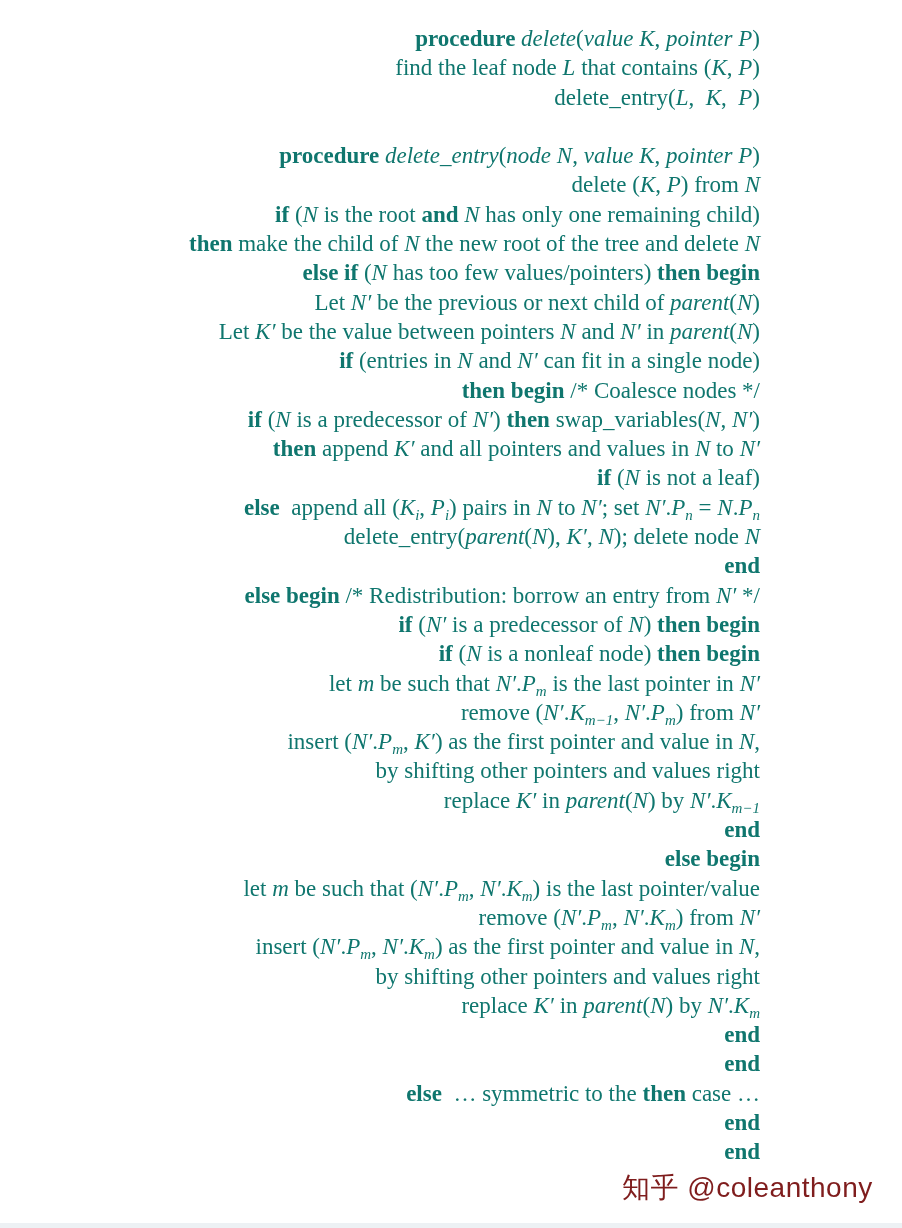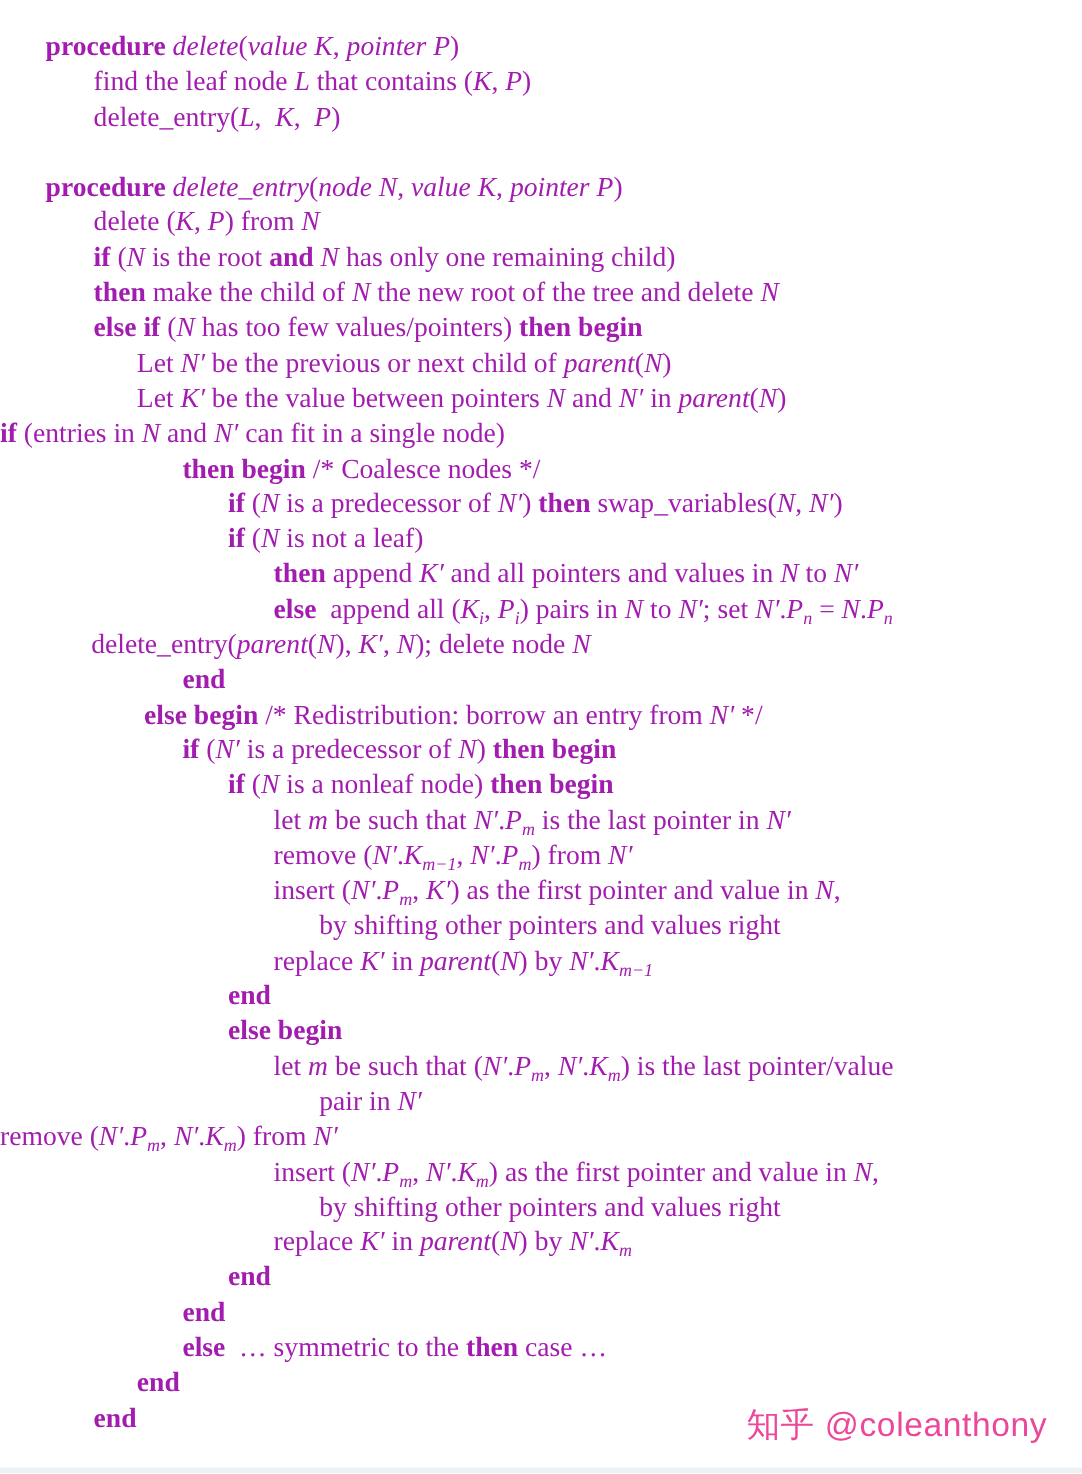--- a/index.html
+++ b/index.html
@@ -14,21 +14,22 @@
     background: #ffffff;
     overflow: hidden;
   }
   .code {
     position: absolute;
     top: 24px;
     left: 0;
     width: 760px;
     font-family: "Liberation Serif", "DejaVu Serif", serif;
     font-size: 23px;
-    color: #a21caf;
+    color: #0f766e;
+    text-align: right;
   }
   .line {
     height: 29.3px;
     line-height: 29.3px;
     white-space: pre;
   }
   .kw  { font-weight: bold; }
   .var { font-style: italic; }
   .sub {
     font-style: italic;
@@ -36,21 +37,21 @@
     vertical-align: -5px;
     line-height: 0;
   }
   .watermark {
     position: absolute;
     left: 622px;
     top: 1169px;
     font-family: "Liberation Sans", "DejaVu Sans", sans-serif;
     font-size: 28px;
     letter-spacing: 0.5px;
-    color: #ec4899;
+    color: #7f1d1d;
     text-shadow: -1px 2px 0 rgba(255,255,255,0.9);
     white-space: pre;
   }
   .bottom-strip {
     position: absolute;
     left: 0;
     bottom: 0;
     width: 902px;
     height: 5px;
     background: #edf1f4;
@@ -68,37 +69,36 @@
       <div class="line" style="padding-left: 38px;"><span class="kw">procedure </span><span class="var">delete_entry</span><span>(</span><span class="var">node N</span><span>, </span><span class="var">value K</span><span>, </span><span class="var">pointer P</span><span>)</span></div>
       <div class="line" style="padding-left: 78px;"><span>delete (</span><span class="var">K</span><span>, </span><span class="var">P</span><span>) from </span><span class="var">N</span></div>
       <div class="line" style="padding-left: 78px; font-family: Liberation Serif, serif;"><span class="kw">if </span><span>(</span><span class="var">N</span><span> is the root </span><span class="kw">and</span><span> </span><span class="var">N</span><span> has only one remaining child)</span></div>
       <div class="line" style="padding-left: 78px;"><span class="kw">then </span><span>make the child of </span><span class="var">N</span><span> the new root of the tree and delete </span><span class="var">N</span></div>
       <div class="line" style="padding-left: 78px;"><span class="kw">else if </span><span>(</span><span class="var">N</span><span> has too few values/pointers) </span><span class="kw">then begin</span></div>
       <div class="line" style="padding-left: 114px;"><span>Let </span><span class="var">N′</span><span> be the previous or next child of </span><span class="var">parent</span><span>(</span><span class="var">N</span><span>)</span></div>
       <div class="line" style="padding-left: 114px;"><span>Let </span><span class="var">K′</span><span> be the value between pointers </span><span class="var">N</span><span> and </span><span class="var">N′</span><span> in </span><span class="var">parent</span><span>(</span><span class="var">N</span><span>)</span></div>
       <div class="line" style=""><span class="kw">if </span><span>(entries in </span><span class="var">N</span><span> and </span><span class="var">N′</span><span> can fit in a single node)</span></div>
       <div class="line" style="padding-left: 152px;"><span class="kw">then begin </span><span>/* Coalesce nodes */</span></div>
       <div class="line" style="padding-left: 190px;"><span class="kw">if </span><span>(</span><span class="var">N</span><span> is a predecessor of </span><span class="var">N′</span><span>) </span><span class="kw">then </span><span>swap_variables(</span><span class="var">N</span><span>, </span><span class="var">N′</span><span>)</span></div>
+      <div class="line" style="padding-left: 228px;"><span class="kw">then </span><span>append </span><span class="var">K′</span><span> and all pointers and values in </span><span class="var">N</span><span> to </span><span class="var">N′</span></div>
       <div class="line" style="padding-left: 190px;"><span class="kw">if </span><span>(</span><span class="var">N</span><span> is not a leaf)</span></div>
-      <div class="line" style="padding-left: 228px;"><span class="kw">then </span><span>append </span><span class="var">K′</span><span> and all pointers and values in </span><span class="var">N</span><span> to </span><span class="var">N′</span></div>
       <div class="line" style="padding-left: 228px;"><span class="kw">else </span><span> append all (</span><span class="var">K</span><span class="sub">i</span><span>, </span><span class="var">P</span><span class="sub">i</span><span>) pairs in </span><span class="var">N</span><span> to </span><span class="var">N′</span><span>; set </span><span class="var">N′</span><span>.</span><span class="var">P</span><span class="sub">n</span><span> = </span><span class="var">N</span><span>.</span><span class="var">P</span><span class="sub">n</span></div>
       <div class="line" style="padding-left: 76px;"><span>delete_entry(</span><span class="var">parent</span><span>(</span><span class="var">N</span><span>), </span><span class="var">K′</span><span>, </span><span class="var">N</span><span>); delete node </span><span class="var">N</span></div>
       <div class="line" style="padding-left: 152px;"><span class="kw">end</span></div>
       <div class="line" style="padding-left: 120px;"><span class="kw">else begin </span><span>/* Redistribution: borrow an entry from </span><span class="var">N′</span><span> */</span></div>
       <div class="line" style="padding-left: 152px;"><span class="kw">if </span><span>(</span><span class="var">N′</span><span> is a predecessor of </span><span class="var">N</span><span>) </span><span class="kw">then begin</span></div>
       <div class="line" style="padding-left: 190px;"><span class="kw">if </span><span>(</span><span class="var">N</span><span> is a nonleaf node) </span><span class="kw">then begin</span></div>
       <div class="line" style="padding-left: 228px;"><span>let </span><span class="var">m</span><span> be such that </span><span class="var">N′</span><span>.</span><span class="var">P</span><span class="sub">m</span><span> is the last pointer in </span><span class="var">N′</span></div>
       <div class="line" style="padding-left: 228px;"><span>remove (</span><span class="var">N′</span><span>.</span><span class="var">K</span><span class="sub">m−1</span><span>, </span><span class="var">N′</span><span>.</span><span class="var">P</span><span class="sub">m</span><span>) from </span><span class="var">N′</span></div>
       <div class="line" style="padding-left: 228px;"><span>insert (</span><span class="var">N′</span><span>.</span><span class="var">P</span><span class="sub">m</span><span>, </span><span class="var">K′</span><span>) as the first pointer and value in </span><span class="var">N</span><span>,</span></div>
       <div class="line" style="padding-left: 266px;"><span>by shifting other pointers and values right</span></div>
       <div class="line" style="padding-left: 228px;"><span>replace </span><span class="var">K′</span><span> in </span><span class="var">parent</span><span>(</span><span class="var">N</span><span>) by </span><span class="var">N′</span><span>.</span><span class="var">K</span><span class="sub">m−1</span></div>
       <div class="line" style="padding-left: 190px;"><span class="kw">end</span></div>
       <div class="line" style="padding-left: 190px;"><span class="kw">else begin</span></div>
       <div class="line" style="padding-left: 228px;"><span>let </span><span class="var">m</span><span> be such that (</span><span class="var">N′</span><span>.</span><span class="var">P</span><span class="sub">m</span><span>, </span><span class="var">N′</span><span>.</span><span class="var">K</span><span class="sub">m</span><span>) is the last pointer/value</span></div>
-      <div class="line" style="padding-left: 266px;"><span>pair in </span><span class="var">N′</span></div>
       <div class="line" style=""><span>remove (</span><span class="var">N′</span><span>.</span><span class="var">P</span><span class="sub">m</span><span>, </span><span class="var">N′</span><span>.</span><span class="var">K</span><span class="sub">m</span><span>) from </span><span class="var">N′</span></div>
       <div class="line" style="padding-left: 228px;"><span>insert (</span><span class="var">N′</span><span>.</span><span class="var">P</span><span class="sub">m</span><span>, </span><span class="var">N′</span><span>.</span><span class="var">K</span><span class="sub">m</span><span>) as the first pointer and value in </span><span class="var">N</span><span>,</span></div>
       <div class="line" style="padding-left: 266px;"><span>by shifting other pointers and values right</span></div>
       <div class="line" style="padding-left: 228px;"><span>replace </span><span class="var">K′</span><span> in </span><span class="var">parent</span><span>(</span><span class="var">N</span><span>) by </span><span class="var">N′</span><span>.</span><span class="var">K</span><span class="sub">m</span></div>
       <div class="line" style="padding-left: 190px;"><span class="kw">end</span></div>
       <div class="line" style="padding-left: 152px;"><span class="kw">end</span></div>
       <div class="line" style="padding-left: 152px;"><span class="kw">else </span><span> … symmetric to the </span><span class="kw">then</span><span> case …</span></div>
       <div class="line" style="padding-left: 114px;"><span class="kw">end</span></div>
       <div class="line" style="padding-left: 78px;"><span class="kw">end</span></div>
     </div>

